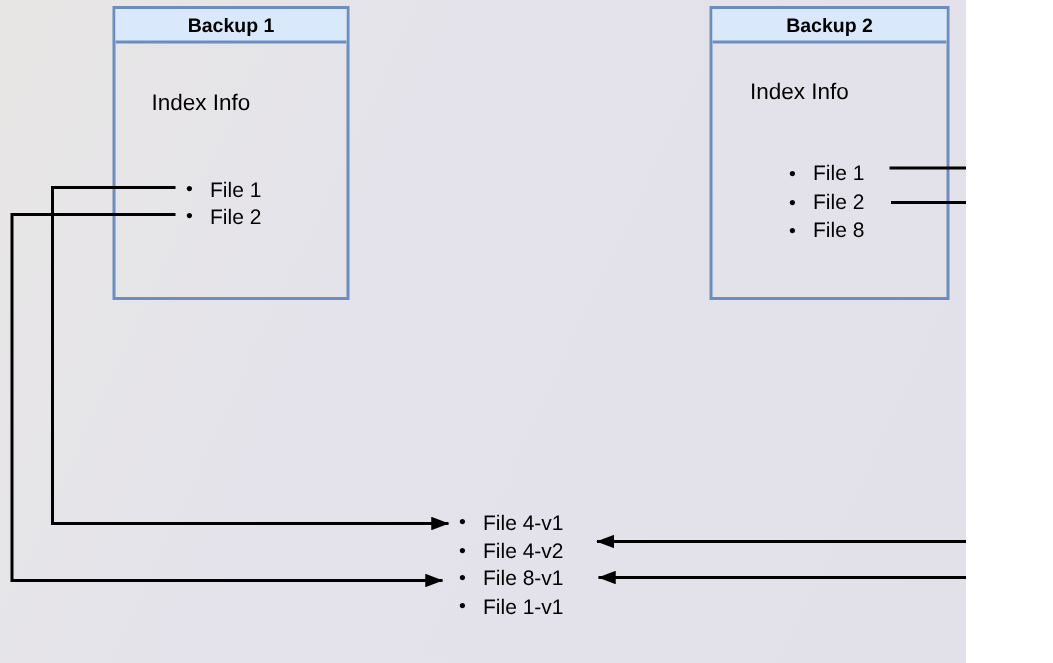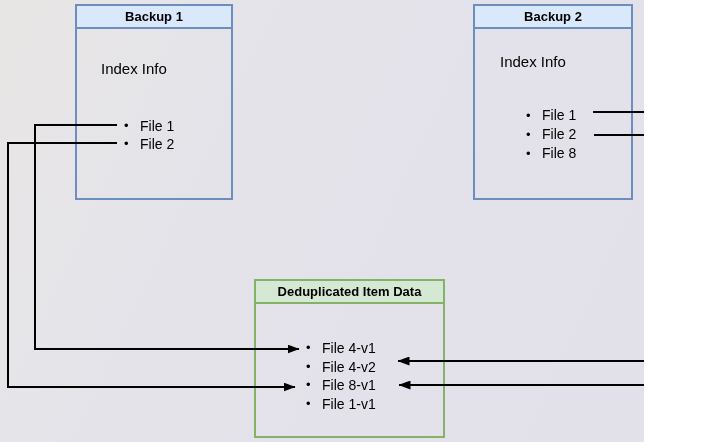--- a/index.html
+++ b/index.html
@@ -117,25 +117,20 @@
     <li>
       <span class="bullet">•</span>
       <span>File 2</span>
     </li>
     <li>
       <span class="bullet">•</span>
       <span>File 8</span>
     </li>
   </ul>
 
-  <div class="box green" style="left: 254px; top: 279px; width: 191px; height: 159px; border-color: rgb(130, 179, 102);">
-    <div class="box-header" style="background: rgb(213, 232, 212); border-color: rgb(130, 179, 102);">
-      <span>Deduplicated Item Data</span>
-    </div>
-  </div>
   <ul class="file-list list-dedup">
     <li>
       <span class="bullet">•</span>
       <span>File 4-v1</span>
     </li>
     <li>
       <span class="bullet">•</span>
       <span>File 4-v2</span>
     </li>
     <li>

